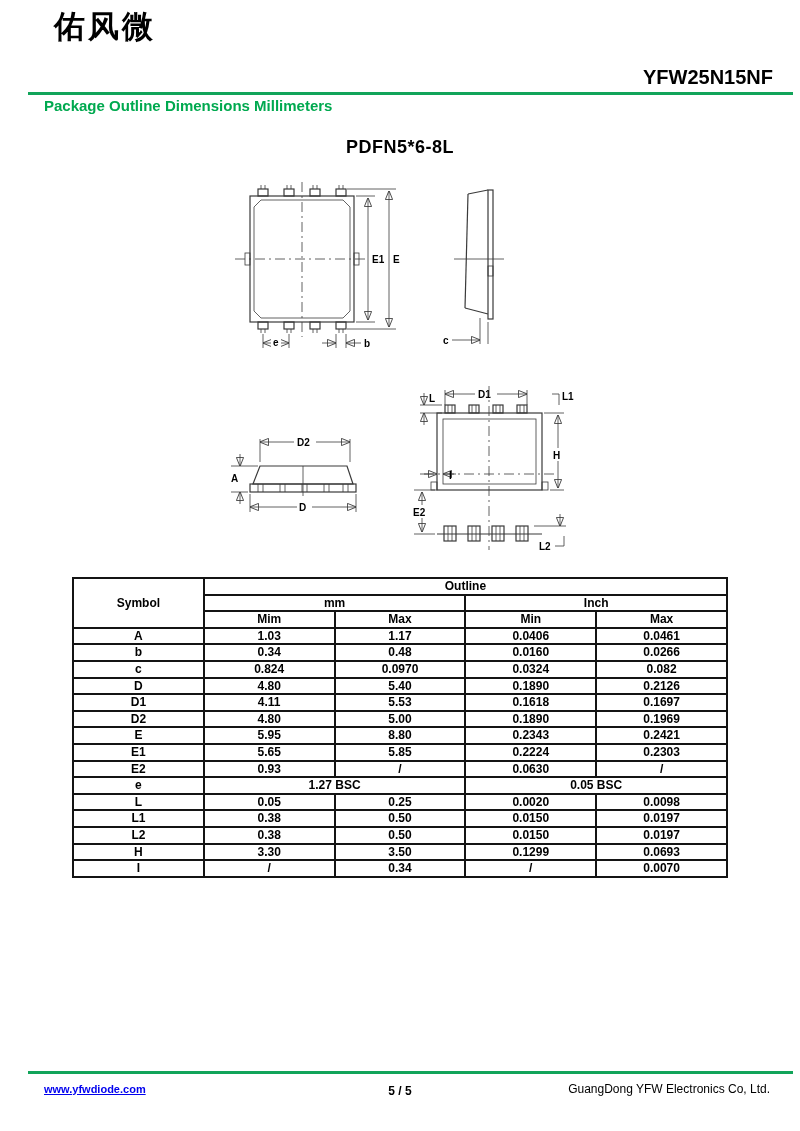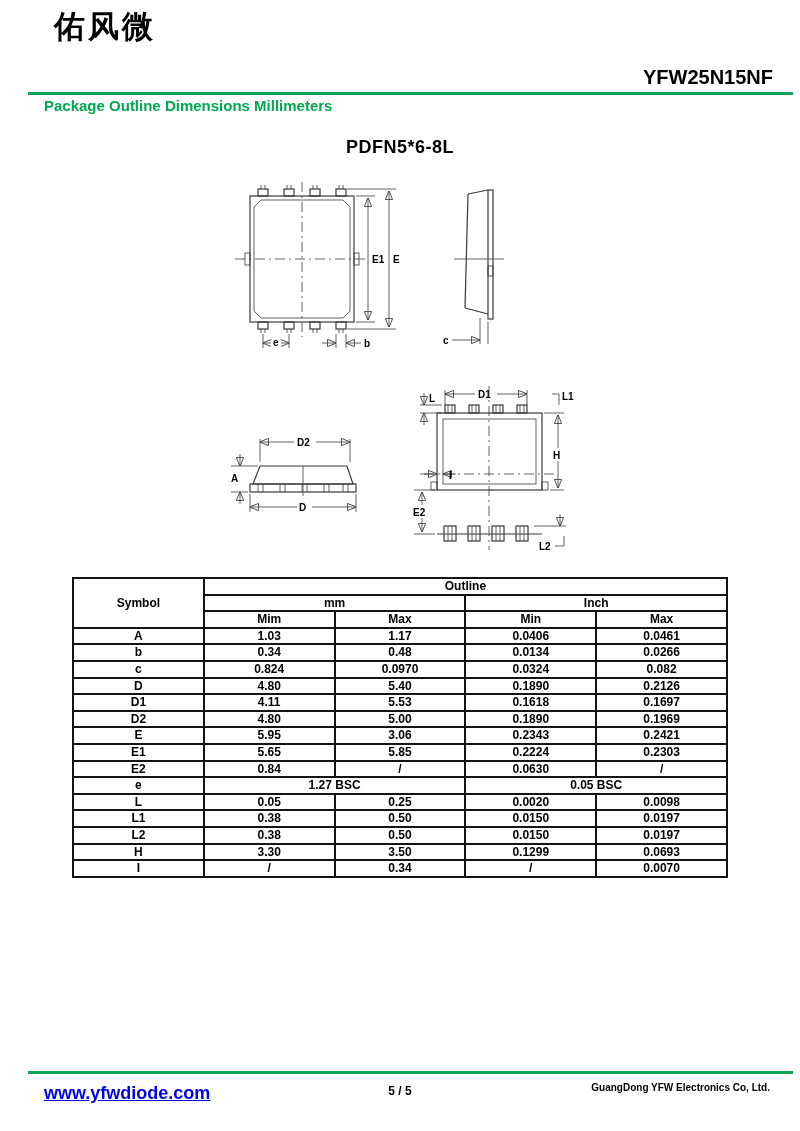--- a/index.html
+++ b/index.html
@@ -35,23 +35,23 @@
   .med{stroke-width:1.2;}
   .dash{stroke-dasharray:10 4 2 4;stroke-width:.8;}
   .wbg{fill:#fff;stroke:none;}
 
   
   .dim-table{position:absolute;left:72px;top:577px;width:656px;border-collapse:collapse;table-layout:fixed;}
   .dim-table td,.dim-table th{border:2px solid #141414;font-size:12px;font-weight:700;text-align:center;vertical-align:middle;padding:0;height:16.6px;line-height:1.05;color:#000;}
 
   
   .rule-bottom{position:absolute;left:28px;top:1071px;width:765px;height:3px;background:var(--line-green);}
-  .footer-link{position:absolute;left:44px;top:1083px;font-size:18px;font-weight:700;color:var(--link-blue);text-decoration:underline;cursor:pointer;}
+  .footer-link{position:absolute;left:44px;top:1083px;font-size:11px;font-weight:700;color:var(--link-blue);text-decoration:underline;cursor:pointer;}
   .footer-page{position:absolute;left:0;top:1084px;width:100%;text-align:center;font-size:12px;font-weight:700;}
-  .footer-company{position:absolute;right:30px;top:1082px;font-size:10px;font-weight:700;}
+  .footer-company{position:absolute;right:30px;top:1082px;font-size:12px;font-weight:400;}
 </style>
 </head>
 <body>
 
 <div id="page">
 
   <svg width="0" height="0" aria-hidden="true">
     <defs>
       <marker id="arw" viewBox="0 0 10 8" markerWidth="9" markerHeight="7.2" refX="9.5" refY="4" orient="auto-start-reverse" markerUnits="userSpaceOnUse">
         <path d="M0,0 L10,4 L0,8 Z" fill="#222" stroke="none"></path>
@@ -308,21 +308,21 @@
           <td colspan="1">A</td>
           <td colspan="1">1.03</td>
           <td colspan="1">1.17</td>
           <td colspan="1">0.0406</td>
           <td colspan="1">0.0461</td>
         </tr>
         <tr>
           <td colspan="1">b</td>
           <td colspan="1">0.34</td>
           <td colspan="1">0.48</td>
-          <td colspan="1">0.0134</td>
+          <td colspan="1">0.0160</td>
           <td colspan="1">0.0266</td>
         </tr>
         <tr>
           <td colspan="1">c</td>
           <td colspan="1">0.824</td>
           <td colspan="1">0.0970</td>
           <td colspan="1">0.0324</td>
           <td colspan="1">0.082</td>
         </tr>
         <tr>
@@ -342,34 +342,34 @@
         <tr>
           <td colspan="1">D2</td>
           <td colspan="1">4.80</td>
           <td colspan="1">5.00</td>
           <td colspan="1">0.1890</td>
           <td colspan="1">0.1969</td>
         </tr>
         <tr>
           <td colspan="1">E</td>
           <td colspan="1">5.95</td>
-          <td colspan="1">3.06</td>
+          <td colspan="1">8.80</td>
           <td colspan="1">0.2343</td>
           <td colspan="1">0.2421</td>
         </tr>
         <tr>
           <td colspan="1">E1</td>
           <td colspan="1">5.65</td>
           <td colspan="1">5.85</td>
           <td colspan="1">0.2224</td>
           <td colspan="1">0.2303</td>
         </tr>
         <tr>
           <td colspan="1">E2</td>
-          <td colspan="1">0.84</td>
+          <td colspan="1">0.93</td>
           <td colspan="1">/</td>
           <td colspan="1">0.0630</td>
           <td colspan="1">/</td>
         </tr>
         <tr>
           <td colspan="1">e</td>
           <td colspan="2">1.27 BSC</td>
           <td colspan="2">0.05 BSC</td>
         </tr>
         <tr>

